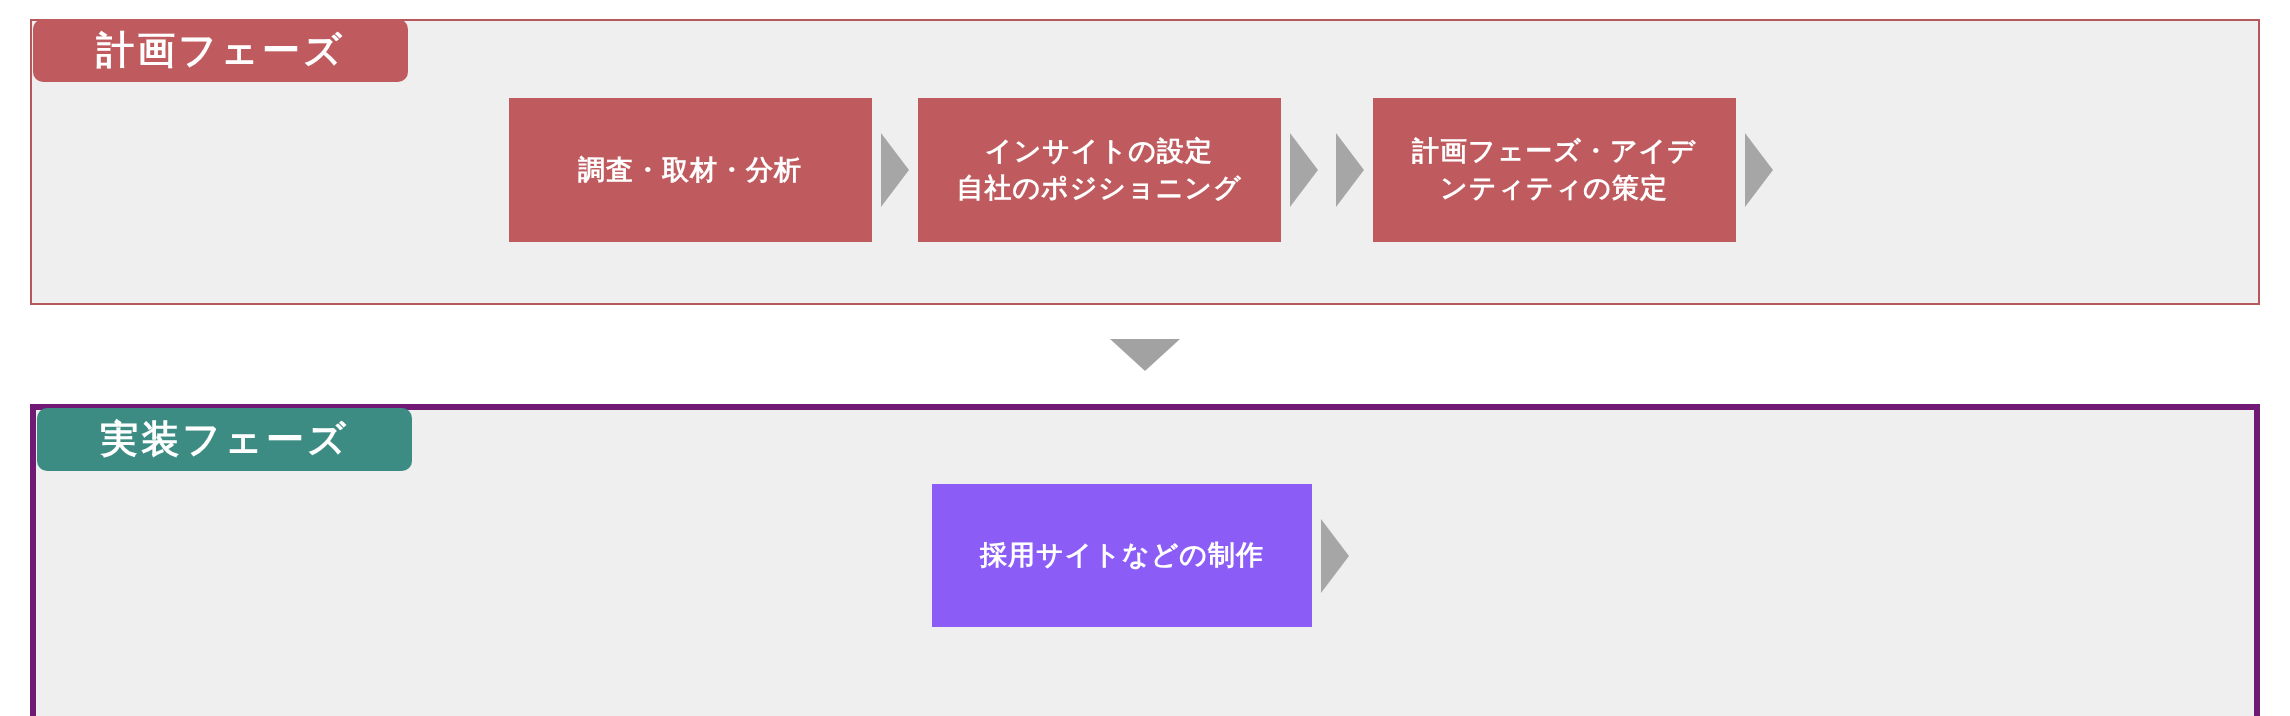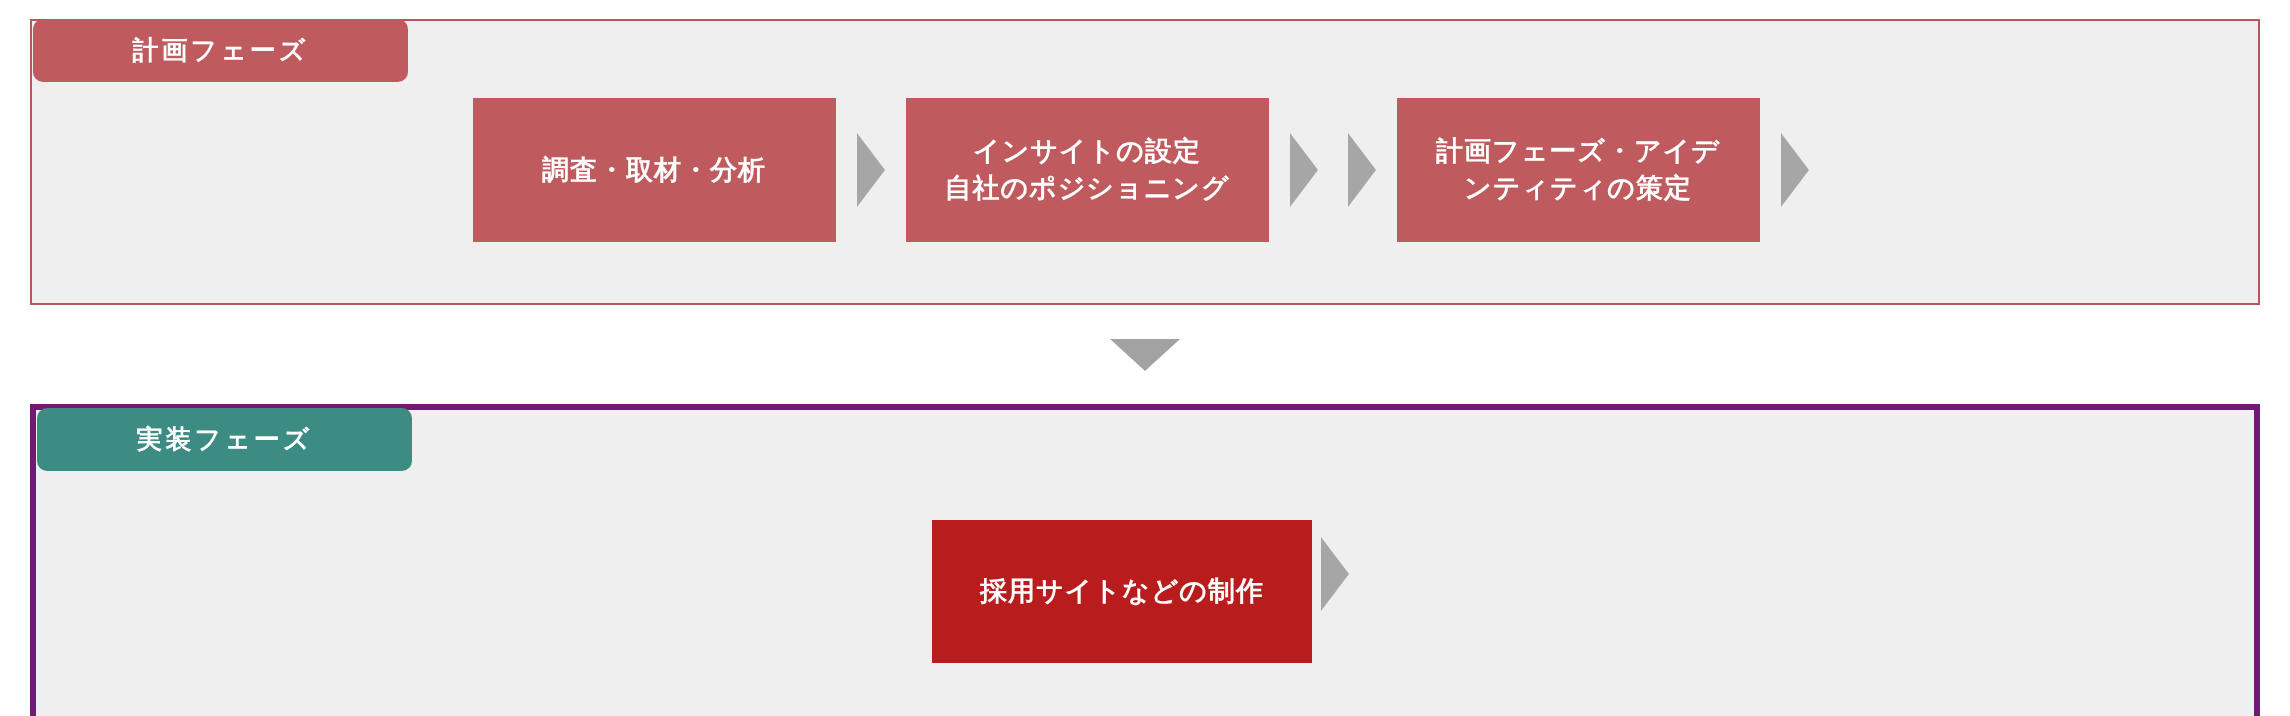--- a/index.html
+++ b/index.html
@@ -36,53 +36,53 @@
     position: absolute;
     left: 1px;
     top: -2px;
     width: 375px;
     height: 63px;
     border-radius: 10px;
     display: flex;
     align-items: center;
     justify-content: center;
     color: #ffffff;
-    font-size: 26px;
+    font-size: 38px;
     font-weight: bold;
     letter-spacing: 3px;
   }
   .phase-planning .phase-label { background: #bf5b5e; }
   .phase-impl .phase-label { background: #3c8c84; }
   .steps-row {
     position: absolute;
     left: 0;
     right: 0;
     display: flex;
     align-items: center;
     justify-content: center;
   }
-  .phase-planning .steps-row { top: 77px; gap: 12px; }
+  .phase-planning .steps-row { top: 77px; }
   .phase-impl .steps-row { top: 74px; }
   .step {
     height: 144px;
     display: flex;
     align-items: center;
     justify-content: center;
     text-align: center;
     color: #ffffff;
     font-size: 27px;
     font-weight: bold;
     line-height: 37px;
     letter-spacing: 1px;
     white-space: pre-line;
     box-sizing: border-box;
     padding: 0 6px;
   }
   .phase-planning .step { width: 363px; background: #bf5b5e; }
-  .phase-impl .step { width: 380px; height: 143px; background: #b91c1c; margin-top: 36px; }
+  .phase-impl .step { width: 380px; height: 143px; background: #8b5cf6; }
   .arrow-right {
     width: 0;
     height: 0;
     border-top: 37px solid transparent;
     border-bottom: 37px solid transparent;
     border-left: 28px solid #a6a6a6;
     margin: 0 9px;
     flex: 0 0 auto;
   }
   .down-arrow {

